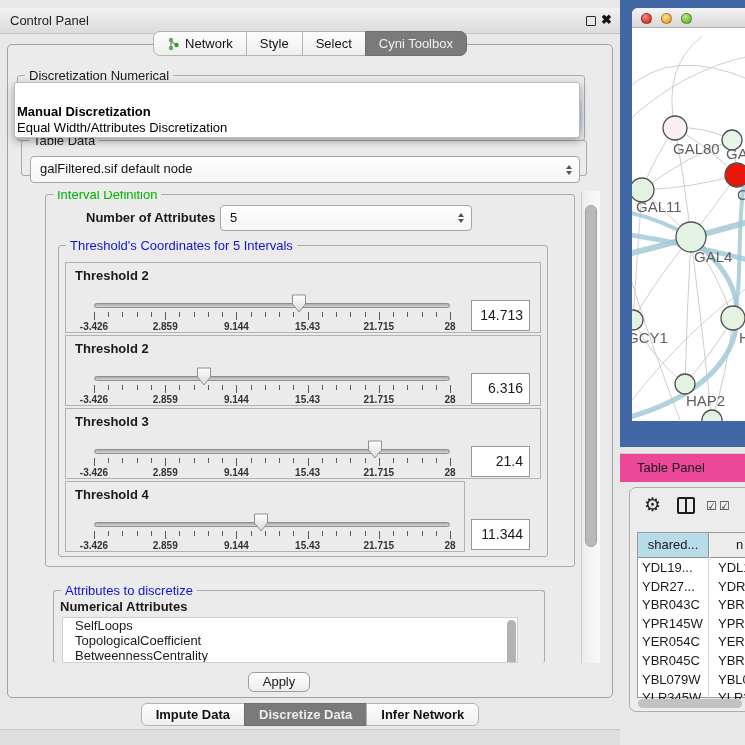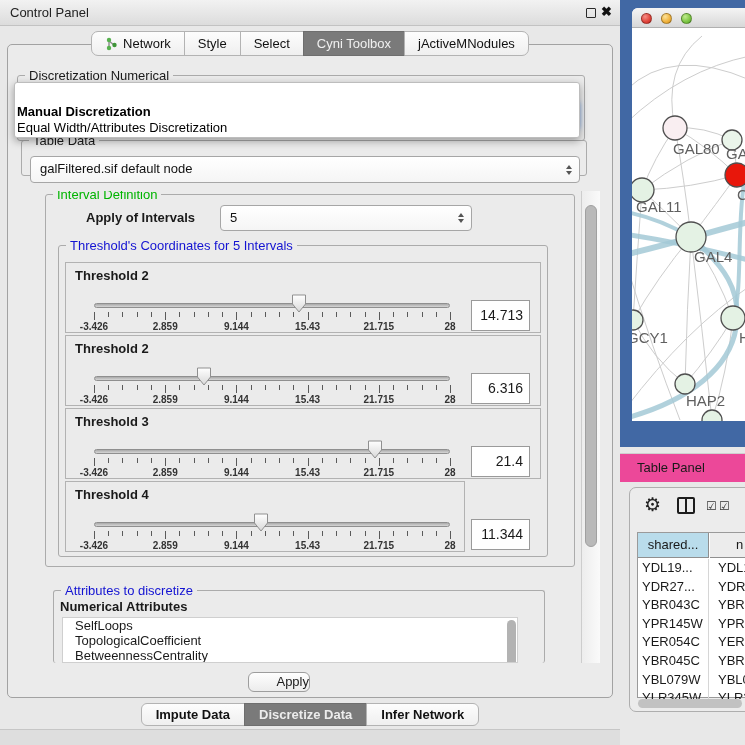--- a/index.html
+++ b/index.html
@@ -2,21 +2,21 @@
 <html><head>
 <meta charset="utf-8">
 <style>
   * { margin:0; padding:0; box-sizing:border-box; }
   html,body { width:745px; height:745px; overflow:hidden; background:#e8e8e8;
     font-family:"Liberation Sans", sans-serif; font-size:13px; color:#1a1a1a; }
   .abs { position:absolute; }
 
   
   #control-panel { left:0; top:0; width:620px; height:745px; }
-  #cp-titlebar { left:0; top:0; width:620px; height:26px;
+  #cp-titlebar { left:0; top:8px; width:620px; height:26px;
     background:linear-gradient(#f2f2f2,#dcdcdc); border-bottom:1px solid #c2c2c2; }
   #cp-title { left:10px; top:0; line-height:25px; color:#222; }
   #float-icon { left:586px; top:8px; width:10px; height:10px; border:1.6px solid #2a2a2a; border-radius:1px; }
   #close-icon { left:601px; top:4px; font-size:13px; font-weight:bold; color:#111; }
 
   #tabstrip { left:0; top:31px; width:620px; height:27px; display:flex; justify-content:center; z-index:30; }
   .tab { height:25px; line-height:23px; padding:0 13px; background:linear-gradient(#fdfdfd,#efefef);
     border:1px solid #b3b3b3; margin-left:-1px; color:#111; display:flex; align-items:center; gap:5px; }
   .tab:first-child { border-radius:7px 0 0 7px; margin-left:0; }
   .tab:last-child { border-radius:0 7px 7px 0; }
@@ -68,21 +68,21 @@
   .valbox { position:absolute; left:405px; top:37px; width:59px; height:31px; background:#fff;
     border:1px solid #9a9a9a; text-align:right; padding-right:6px; line-height:29px; font-size:14px; }
 
   #attr-list { position:absolute; left:8px; top:26px; width:456px; height:46px; background:#fff;
     border:1px solid #cfcfcf; overflow:hidden; }
   .attr-item { padding-left:12px; line-height:15px; white-space:nowrap; }
   #attr-scroll { position:absolute; left:444px; top:2px; width:9px; height:60px;
     background:#b3b3b3; border-radius:5px; }
 
   #apply-btn { left:240px; top:627px; width:62px; height:20px; background:linear-gradient(#fefefe,#ececec);
-    border:1px solid #9d9d9d; border-radius:6px; text-align:right; line-height:18px; }
+    border:1px solid #9d9d9d; border-radius:6px; text-align:center; line-height:18px; }
 
   #bottom-tabs { left:0; top:703px; width:620px; height:24px; display:flex; justify-content:center; z-index:5; }
   .btab { height:23px; line-height:21px; padding:0 14px; background:linear-gradient(#fdfdfd,#efefef);
     border:1px solid #b3b3b3; margin-left:-1px; font-weight:bold; color:#111; }
   .btab:first-child { border-radius:6px 0 0 6px; margin-left:0; }
   .btab:last-child { border-radius:0 6px 6px 0; }
   .btab.selected { background:#7a7a7a; color:#ececec; border-color:#6e6e6e; }
   #bottom-strip { left:0; top:729px; width:620px; height:16px; background:#dedede; border-top:1px solid #c6c6c6; }
 
   
@@ -148,23 +148,20 @@
     </div>
     <div class="tab">
       <span>Style</span>
     </div>
     <div class="tab">
       <span>Select</span>
     </div>
     <div class="tab selected">
       <span>Cyni Toolbox</span>
     </div>
-    <div class="tab">
-      <span>jActiveMNodules</span>
-    </div>
   </div>
 
   <div class="abs" id="cp-content">
 
     <div class="groupbox" style="left:9px; top:30px; width:568px; height:66px;">
       <span class="grouplabel">Discretization Numerical</span>
       <div class="combo focused" style="left:8px; top:26px; width:552px; height:27px;">
         <span class="stepper">
             <i class="arr-up"></i>
             <i class="arr-dn"></i>
@@ -186,21 +183,21 @@
             <i class="arr-dn"></i>
           </span>
       </div>
     </div>
 
     <div class="abs" id="viewport">
 
       <div class="groupbox" style="left:28px; top:3px; width:530px; height:373px;">
         <span class="grouplabel lbl-green">Interval Definition</span>
 
-        <span class="abs" style="left:40px; top:15px; font-weight:bold;">Apply of Intervals</span>
+        <span class="abs" style="left:40px; top:15px; font-weight:bold;">Number of Attributes</span>
         <div class="combo" style="left:174px; top:10px; width:252px; height:26px;">
           <span>5</span>
           <span class="stepper">
               <i class="arr-up"></i>
               <i class="arr-dn"></i>
             </span>
         </div>
 
         <div class="groupbox" style="left:12px; top:50px; width:490px; height:312px;">
           <span class="grouplabel lbl-blue">Threshold's Coordinates for 5 Intervals</span>

